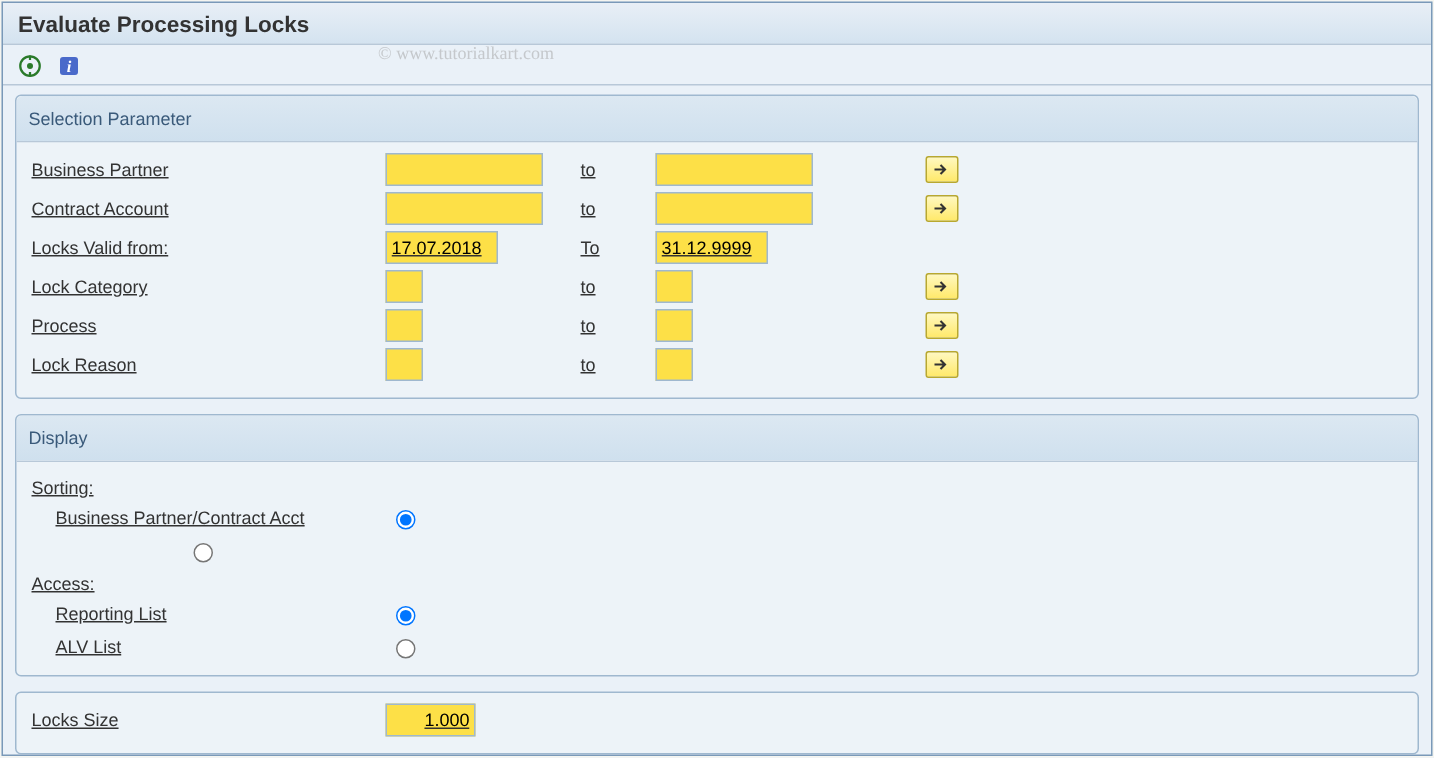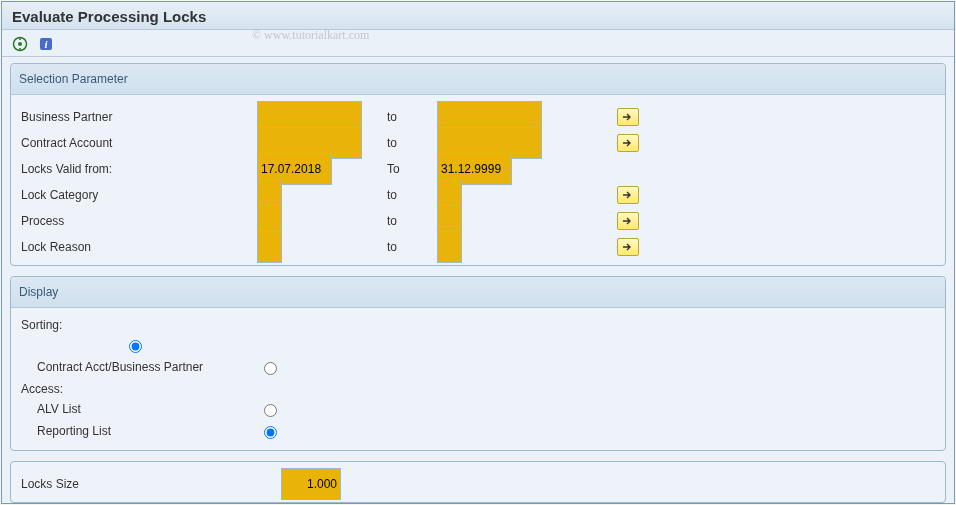--- a/index.html
+++ b/index.html
@@ -60,41 +60,42 @@
   .group-header {
     background: linear-gradient(#dce8f2, #cfe0ee);
     padding: 8px 8px;
     font-size: 12px;
     color: #3a5a7a;
     border-bottom: 1px solid #b8c8d8;
     border-radius: 4px 4px 0 0;
   }
   .group-body {
     padding: 6px 6px 8px 6px;
+    text-decoration: underline;
   }
   .row {
     display: grid;
     grid-template-columns: 240px 120px 60px 120px 30px;
     align-items: center;
     height: 24px;
     margin-bottom: 2px;
   }
   .row-label { padding-left: 4px; }
   .to-label { text-align:left; padding-left:10px; }
   input[type=text] {
     font-size: 12px;
     padding: 1px 3px;
     border: 1px solid #9fb8cf;
-    background: #eab308;
-    height: 32px;
+    background: #fde047;
+    height: 22px;
   }
   .w-long { width: 105px; }
   .w-date { width: 75px; }
   .w-short { width: 25px; }
-  .w-num { width: 60px; text-align:right;margin-left:24px; }
+  .w-num { width: 60px; text-align:right; }
   .multi-btn {
     width: 22px; height: 18px;
     background: linear-gradient(#fff8c0, #ffe96a);
     border: 1px solid #b8a830;
     border-radius: 2px;
     display:flex; align-items:center; justify-content:center;
     cursor:pointer;
     margin-left: 60px;
   }
   .multi-btn svg { display:block; }
@@ -206,34 +207,34 @@
         </div>
 
       </div>
     </div>
 
     <div class="group">
       <div class="group-header">Display</div>
       <div class="group-body">
         <div class="sub-label">Sorting:</div>
         <div class="radio-row">
+          <label>Business Partner/Contract Acct</label>
           <input type="radio" name="sort" checked="" style="">
         </div>
         <div class="radio-row">
-          <label>Contract Acct/Business Partner</label>
           <input type="radio" name="sort" style="">
         </div>
         <div class="sub-label">Access:</div>
+        <div class="radio-row">
+          <label>Reporting List</label>
+          <input type="radio" name="issue" checked="" style="">
+        </div>
         <div class="radio-row">
           <label>ALV List</label>
           <input type="radio" name="issue" style="">
-        </div>
-        <div class="radio-row">
-          <label>Reporting List</label>
-          <input type="radio" name="issue" checked="" style="">
         </div>
       </div>
     </div>
 
     <div class="group">
       <div class="group-body">
         <div class="row" style="grid-template-columns: 240px 120px;">
           <span class="row-label">Locks Size</span>
           <input type="text" class="w-num" value="1.000" style="">
         </div>

